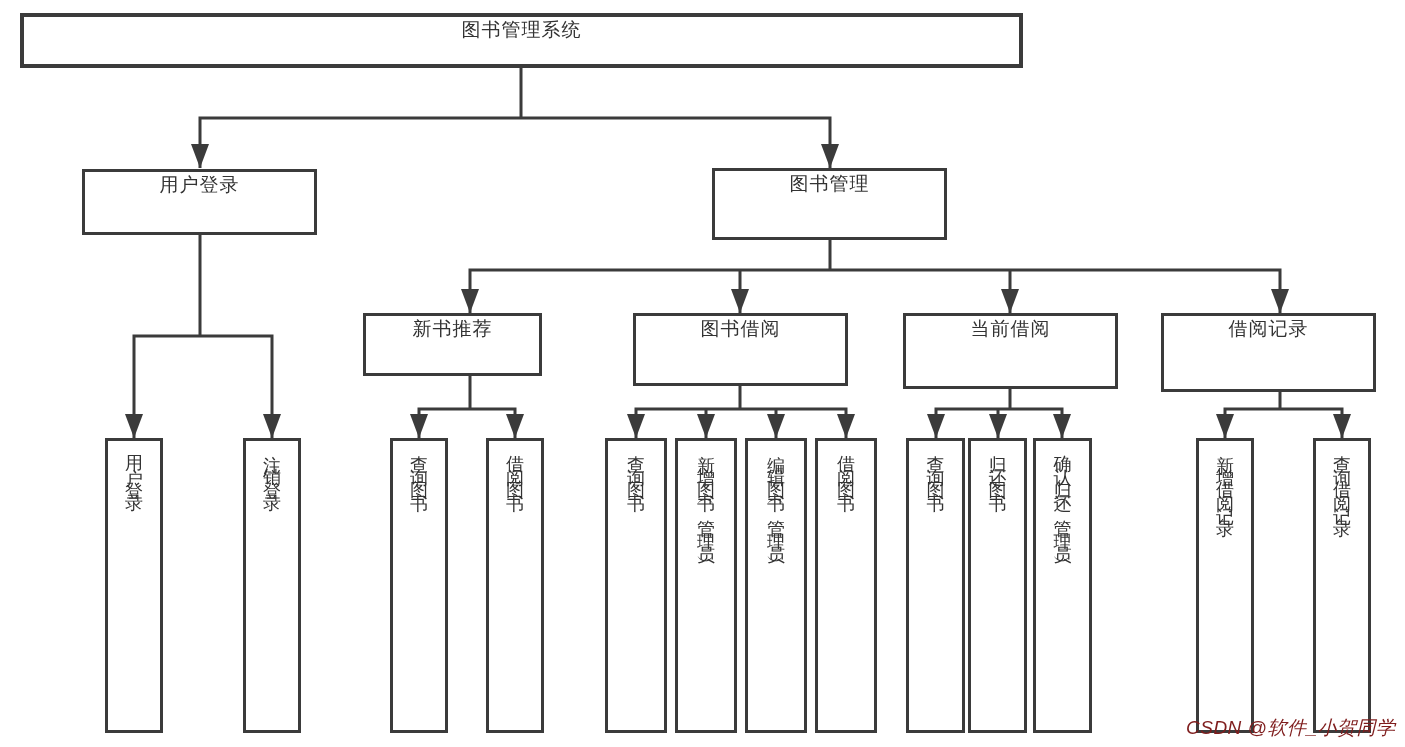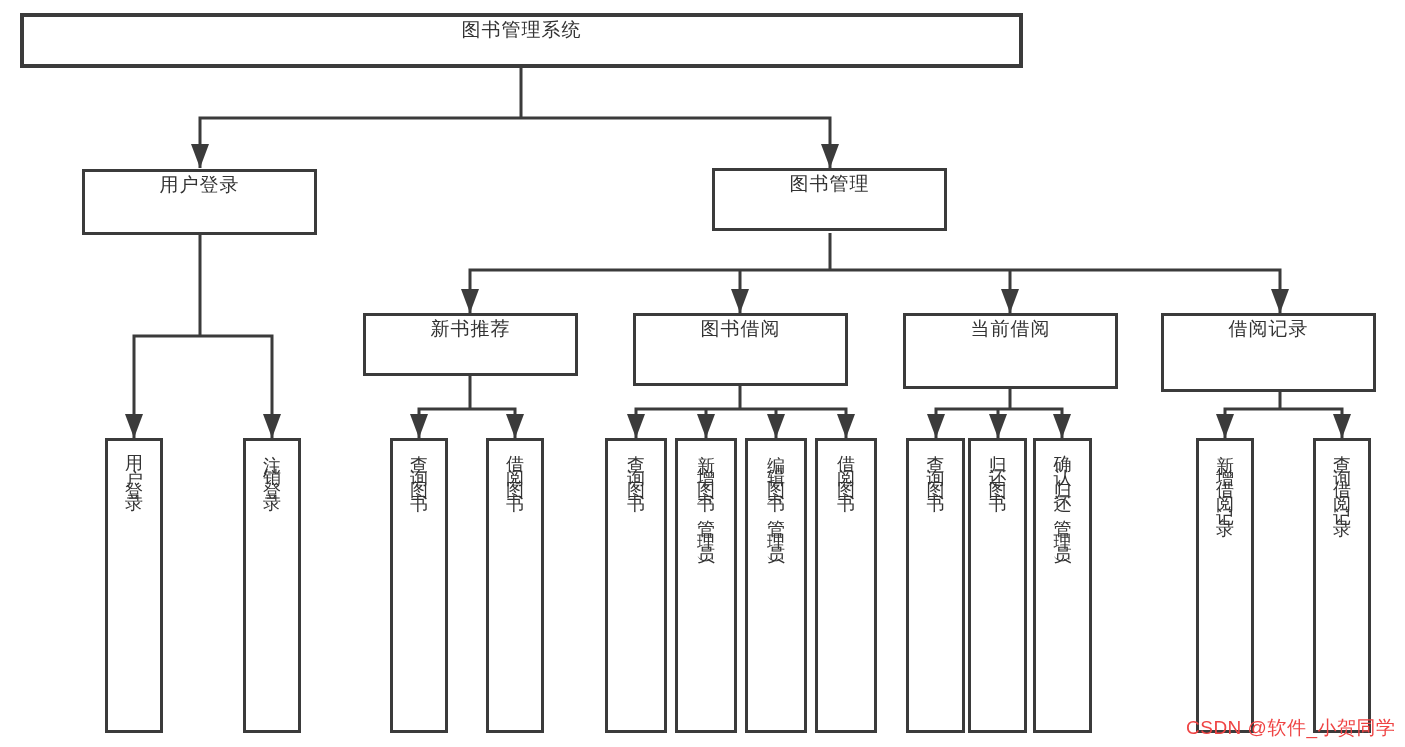--- a/index.html
+++ b/index.html
@@ -17,21 +17,21 @@
   }
   .node.root{border-width:4px;}
   .node .lbl{display:block;white-space:nowrap;}
   .node.v{font-size:18px;}
   .node.v .lbl{
     writing-mode:vertical-rl;text-orientation:mixed;
     letter-spacing:13px;line-height:1;white-space:normal;
   }
   .watermark{
     position:absolute;left:1186px;top:715px;
-    color:#ef4444;font-size:19px;letter-spacing:0.5px;white-space:nowrap;
+    color:#7f1d1d;font-size:19px;letter-spacing:0.5px;white-space:nowrap;font-style:italic;
   }
 </style>
 </head>
 <body>
 
 <div class="canvas">
 
   <svg class="connectors" viewBox="0 0 1405 747">
     <g stroke="#3b3b3b" stroke-width="3" fill="none">
       <path d="M521 68 L521 118 M200 168 L200 118 L830 118 L830 168"></path>
@@ -65,25 +65,25 @@
     </g>
   </svg>
 
   <div class="node root" style="left:20px;top:13px;width:1003px;height:55px">
     <span class="lbl">图书管理系统</span>
   </div>
 
   <div class="node" style="left:82px;top:169px;width:235px;height:66px">
     <span class="lbl">用户登录</span>
   </div>
-  <div class="node" style="left:712px;top:168px;width:235px;height:63px">
+  <div class="node" style="left:712px;top:168px;width:235px;height:72px">
     <span class="lbl">图书管理</span>
   </div>
 
-  <div class="node" style="left:363px;top:313px;width:215px;height:63px">
+  <div class="node" style="left:363px;top:313px;width:179px;height:63px">
     <span class="lbl">新书推荐</span>
   </div>
   <div class="node" style="left:633px;top:313px;width:215px;height:73px">
     <span class="lbl">图书借阅</span>
   </div>
   <div class="node" style="left:903px;top:313px;width:215px;height:76px">
     <span class="lbl">当前借阅</span>
   </div>
   <div class="node" style="left:1161px;top:313px;width:215px;height:79px">
     <span class="lbl">借阅记录</span>

